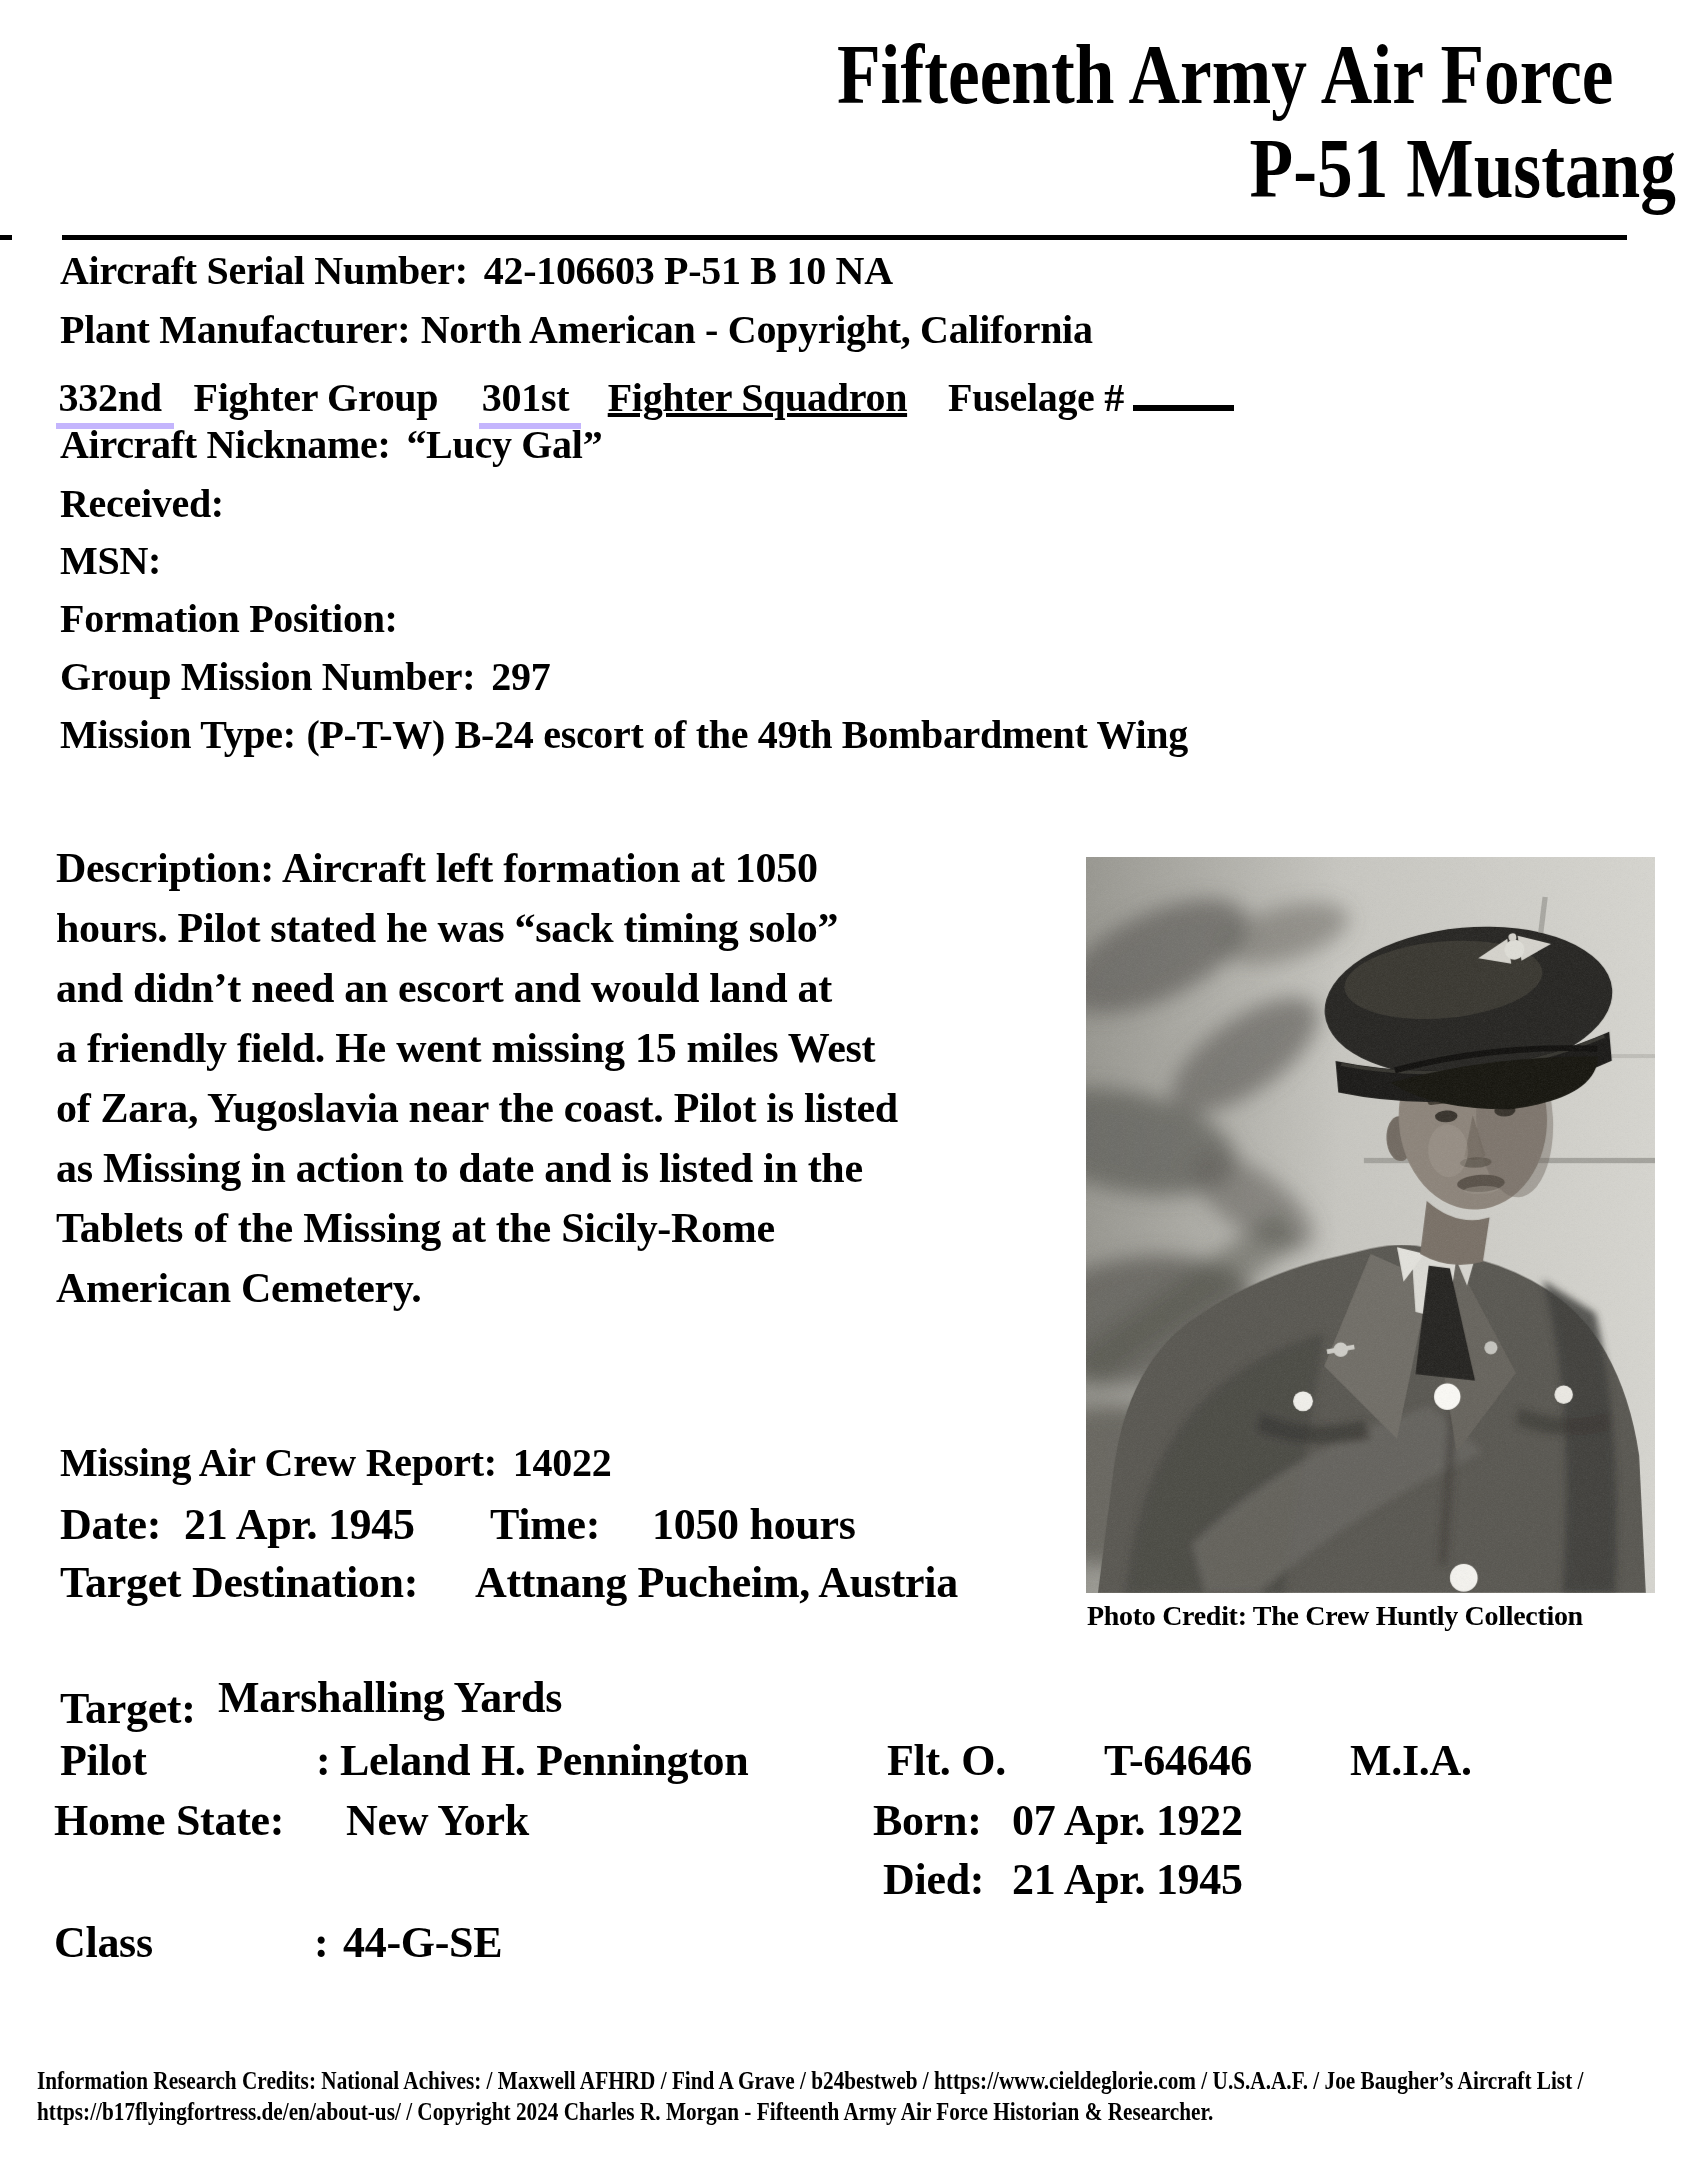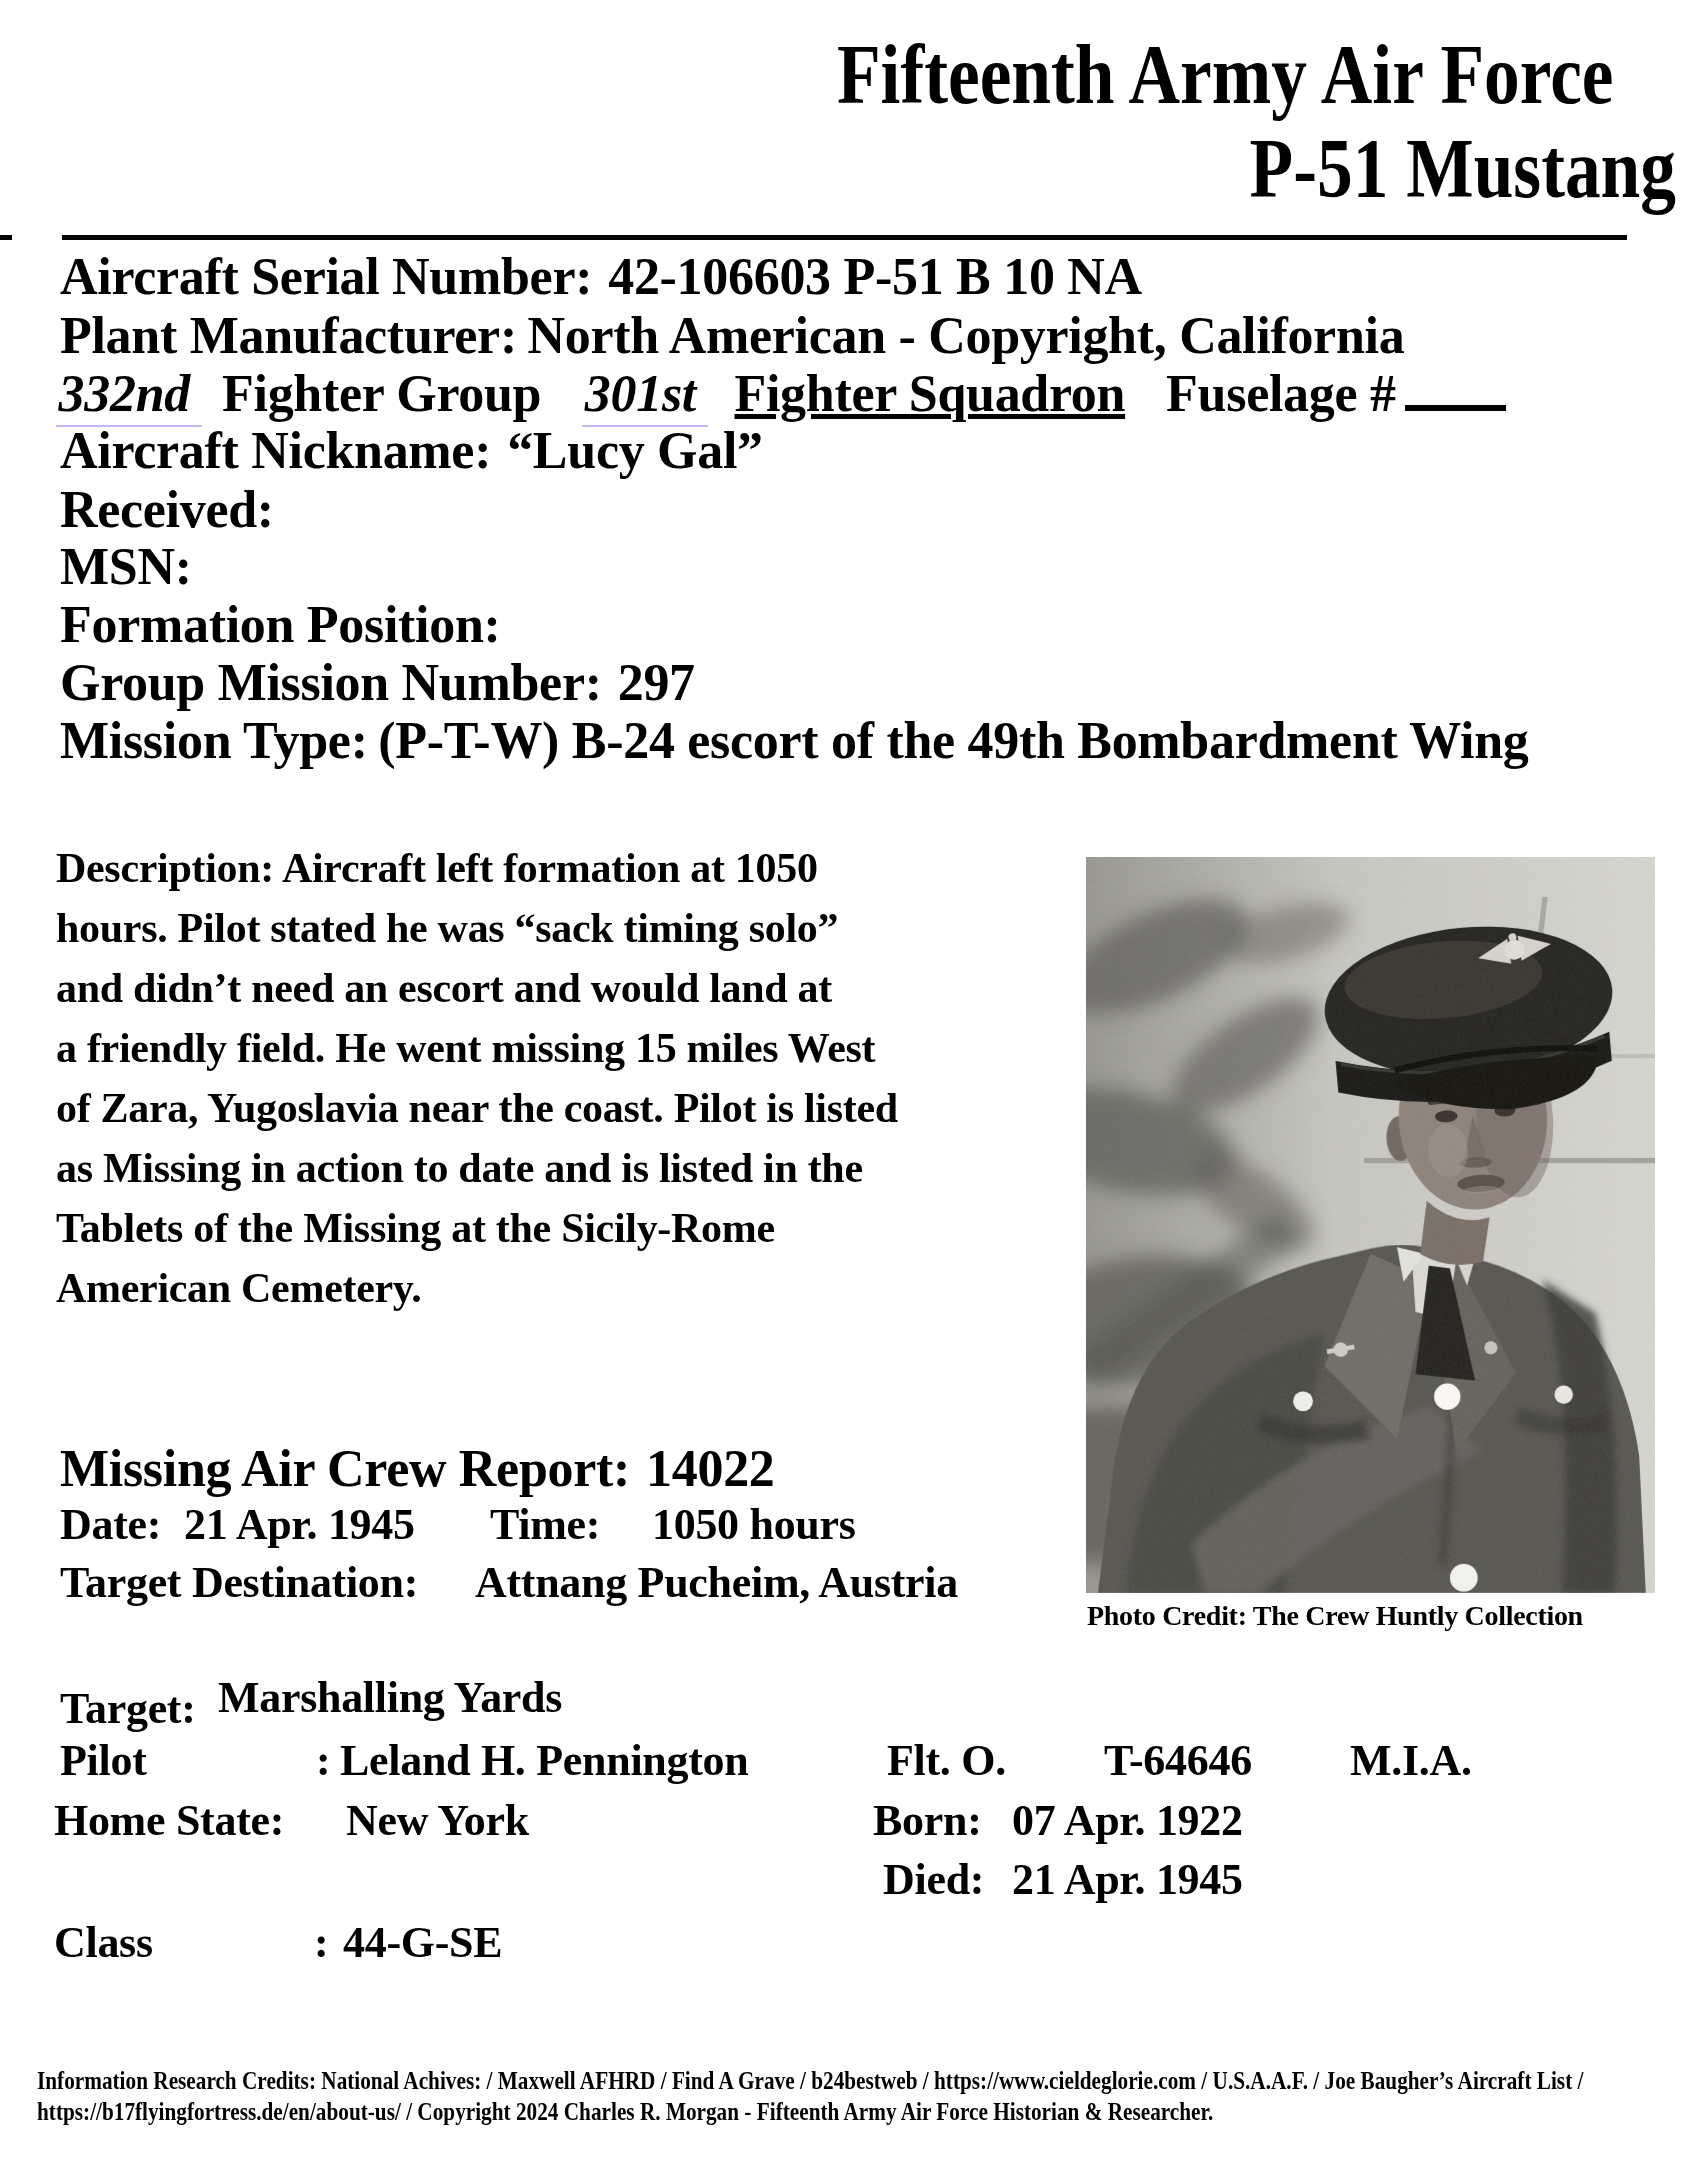--- a/index.html
+++ b/index.html
@@ -10,26 +10,26 @@
   }
   
   .title{position:absolute;left:0;width:1687px;text-align:right;font-size:85px;line-height:1.05;}
   .cond{display:inline-block;transform:scaleX(0.84);transform-origin:50% 50%;white-space:nowrap;}
   .t1{top:30px;}
   .t2{top:124px;margin-left:30px;}
   .tick{position:absolute;left:0;top:235px;width:12px;height:4.6px;background:#000;}
   .rule{position:absolute;left:62px;top:235px;width:1565px;height:4.6px;background:#000;}
 
   
-  .row{position:absolute;left:60px;font-size:52px;line-height:1;white-space:nowrap;letter-spacing:-0.3px;}
+  .row{position:absolute;left:60px;font-size:40px;line-height:1;white-space:nowrap;letter-spacing:-0.3px;}
   .row .v{margin-left:16px;}
   .row .v2{margin-left:10.6px;}
   
   .grprow{left:56px;}
-  .u{display:inline-block;border-bottom:2px solid #c4b5fd;padding:0 12px 5.3px 2.6px;font-style:italic;}
+  .u{display:inline-block;border-bottom:6px solid #c4b5fd;padding:0 12px 5.3px 2.6px;}
   .mlA{margin-left:20px;}
   .mlB{margin-left:41px;}
   .mlC{margin-left:26.5px;text-decoration:underline;}
   .blankline{display:inline-block;width:101px;border-bottom:6px solid #000;height:37px;margin-left:9.3px;}
 
   
   .desc{
     position:absolute;left:56px;top:838px;width:1019px;
     font-size:42px;line-height:60px;letter-spacing:-0.3px;white-space:pre-line;
   }

